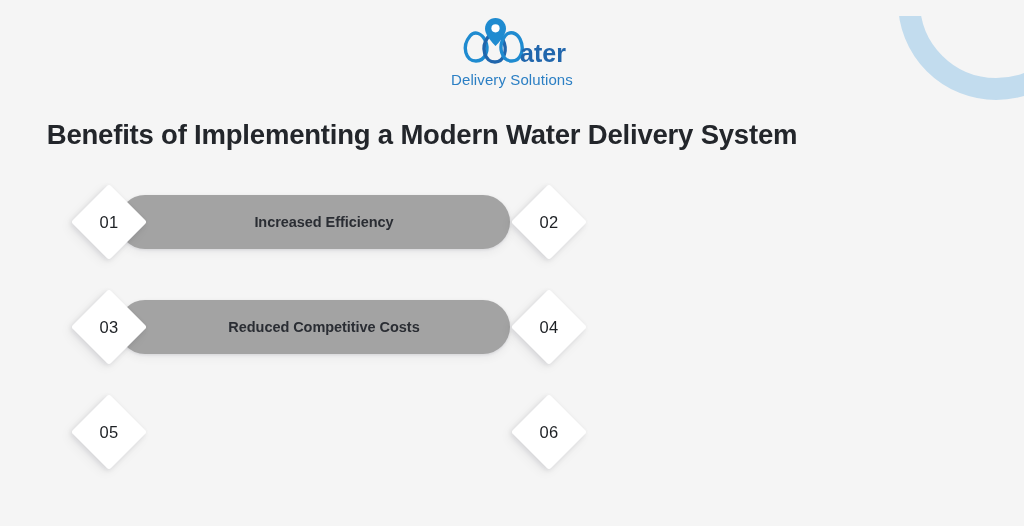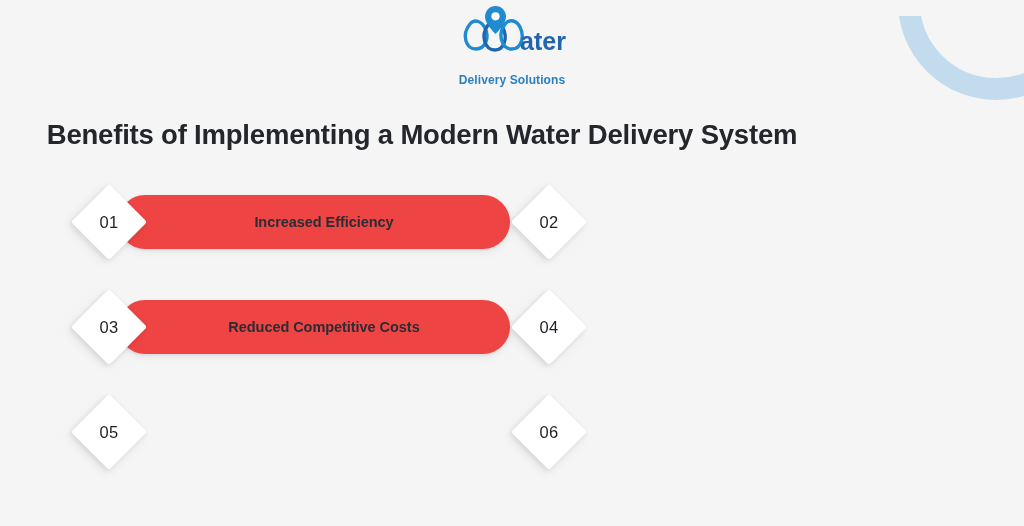--- a/index.html
+++ b/index.html
@@ -33,34 +33,34 @@
     right: 0;
     width: 130px;
     height: 16px;
     background: #f5f5f5;
     pointer-events: none;
   }
 
   
   .logo-wrap {
     position: absolute;
-    top: 4px;
+    top: 16px;
     left: 0;
     width: 1024px;
     display: flex;
     flex-direction: column;
     align-items: center;
   }
   .logo-mark {
     display: block;
   }
   .logo-sub {
-    margin-top: 15px;
-    font-size: 12px;
-    font-weight: 700;
+    margin-top: 1px;
+    font-size: 15px;
+    font-weight: 400;
     color: #2b7fc4;
     letter-spacing: .1px;
   }
 
   
   .page-title {
     position: absolute;
     top: 101px;
     left: 0;
     width: 844px;
@@ -86,21 +86,21 @@
   .benefit {
     position: relative;
     height: 54px;
   }
   .benefit-pill {
     position: absolute;
     left: 46px;
     top: 0;
     right: 2px;
     height: 54px;
-    background: #ef4444;
+    background: #a3a3a3;
     border-radius: 27px;
     box-shadow: 0 1px 3px rgba(17,24,39,.10),
                 0 4px 10px rgba(17,24,39,.05);
     display: flex;
     align-items: center;
     justify-content: center;
   }
   .benefit-label {
     font-size: 14.5px;
     font-weight: 600;

